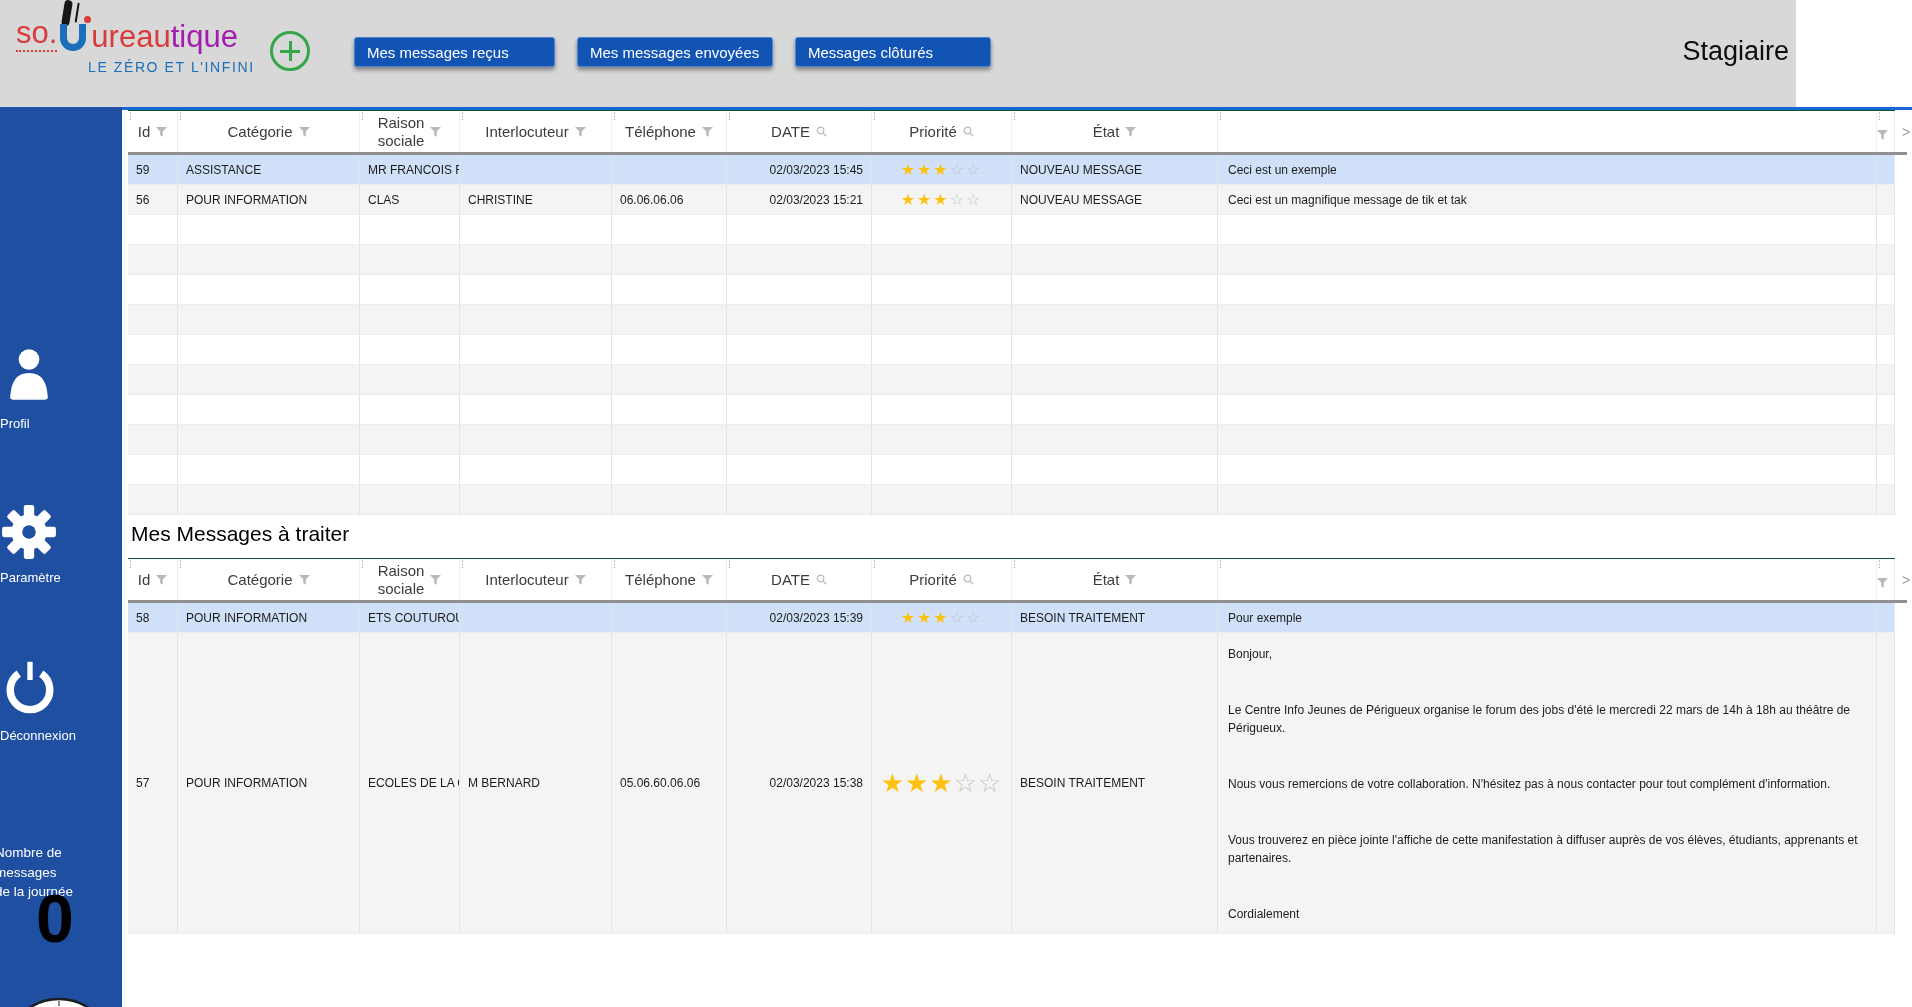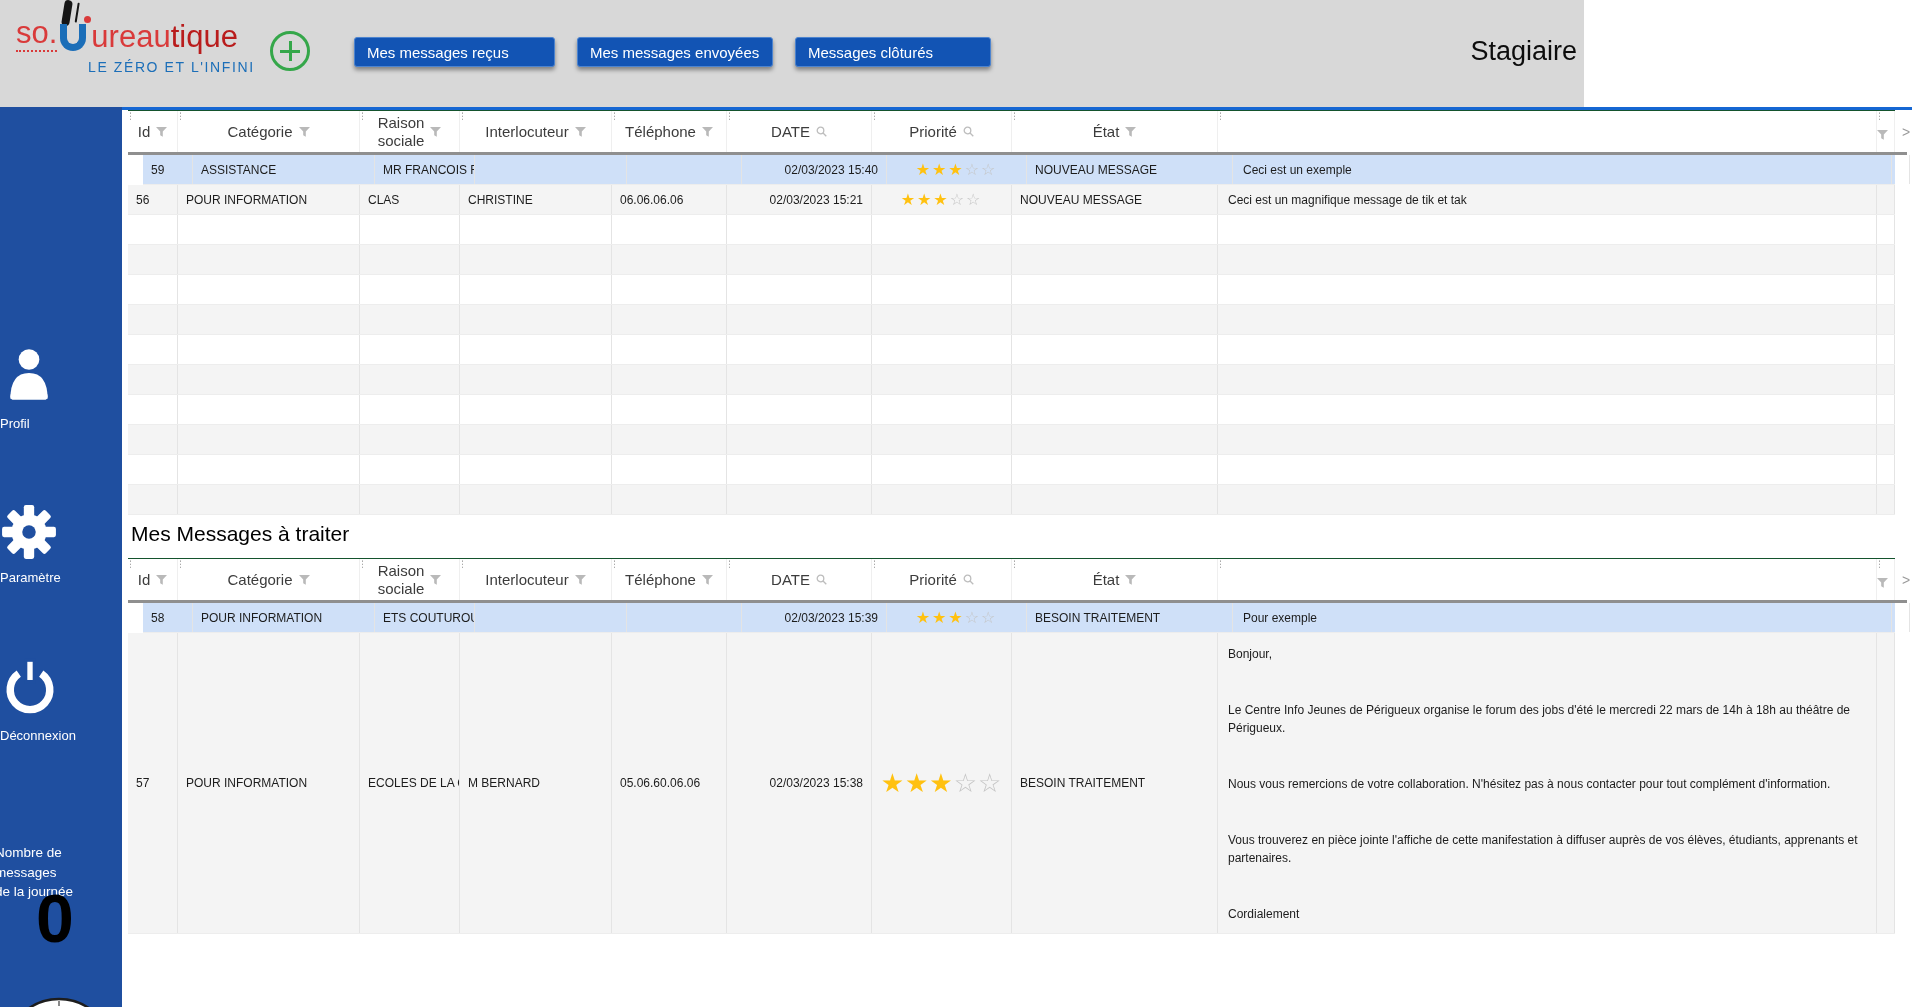--- a/index.html
+++ b/index.html
@@ -1,34 +1,34 @@
 <!DOCTYPE html>
 <html style="--accent-blue: #1667d3; --sidebar-blue: #1f4fa0; --btn-blue: #1254b4; --hl-blue: #cfe0f8; --star-gold: #ffc110; --logo-blue: #1b6eb8; --cols: 50px 182px 100px 152px 115px 145px 140px 206px 659px 18px;"><head>
 <meta charset="utf-8">
 <style>
   * { margin:0; padding:0; box-sizing:border-box; }
   html,body { width:1912px; height:1007px; overflow:hidden;
     font-family:"Liberation Sans", sans-serif; background:#fff; }
 
   
-  .topbar { position:absolute; left:0; top:0; width:1584px; height:107px;
+  .topbar { position:absolute; left:0; top:0; width:1796px; height:107px;
     background:#d8d8d8; z-index:5; }
   .logo { position:absolute; left:16px; top:8px; width:260px; }
   .logo-line1 { font-size:31px; display:flex; align-items:flex-end; line-height:1; }
   .logo-so { color:#d93a3a; border-bottom:2px dotted #d93a3a; padding-bottom:2px; }
   .logo-b { position:relative; width:34px; height:44px; display:inline-block; }
   .logo-b .u { position:absolute; left:3px; bottom:1px; width:26px; height:27px;
     border:7px solid var(--logo-blue); border-top:none; border-radius:0 0 15px 15px; }
   .logo-b .brush { position:absolute; left:6px; top:-8px; width:8px; height:26px;
     background:#151515; border-radius:4px; transform:rotate(9deg);
     box-shadow:10px -2px 0 -3px #151515, 14px 6px 0 -4px #151515, 8px -8px 0 -4px #151515; }
   .logo-b .reddot { position:absolute; right:0px; top:8px; width:7px; height:7px;
     border-radius:50%; background:#d93a3a; }
   .logo-red { color:#d93a3a; }
-  .logo-dark { color:#b91c1c;text-align:right; }
+  .logo-dark { color:#a21caf;text-align:right; }
   .logo-tagline { margin:7px 0 0 72px; color:var(--logo-blue); font-weight:normal;
     font-size:14px; letter-spacing:1.6px; }
 
   .plus-btn { position:absolute; left:270px; top:31px; width:40px; height:40px;
     border-radius:50%; border:3px solid #35a74a; background:transparent; cursor:pointer; }
   .plus-btn::before, .plus-btn::after { content:""; position:absolute; background:#35a74a; }
   .plus-btn::before { left:50%; top:7px; bottom:7px; width:3px; margin-left:-1.5px; }
   .plus-btn::after  { top:50%; left:7px; right:7px; height:3px; margin-top:-1.5px; }
 
   .nav-buttons { position:absolute; left:354px; top:37px; display:flex; gap:22px; }
@@ -67,21 +67,21 @@
     line-height:8px; color:#8a8a8a; }
   .th .lbl { text-align:center; line-height:1.15; white-space:normal; }
   .th-gut { overflow:visible; }
   .th-gut .gut-funnel { position:absolute; left:0px; top:15px; }
   .th-gut .gut-chev { position:absolute; left:25px; top:13px; color:#9a9a9a; font-size:14px; }
   .thead-line { height:3px; background:#8f8f8f; width:1779px; }
 
   .trow { display:grid; grid-template-columns:var(--cols); min-height:30px;
     border-bottom:1px solid #ededed; background:#fff; cursor:pointer; }
   .trow.zebra { background:#f4f4f4; }
-  .trow.hl { background:var(--hl-blue);margin-left:15px; }
+  .trow.hl { background:var(--hl-blue); }
   .trow > div { border-right:1px solid #e4e4e4; display:flex; align-items:center;
     overflow:hidden; white-space:nowrap; font-size:12px; color:#1c1c1c; }
   .c-id { padding-left:8px; font-size:12.5px; }
   .c-cat,.c-rs,.c-int { padding-left:8px; }
   .c-tel { padding-left:8px; font-size:12.5px; }
   .c-date { justify-content:flex-end; padding-right:8px; font-size:12.5px; }
   .c-prio { justify-content:center; }
   .c-etat { padding-left:8px; }
   .c-msg { padding-left:10px; font-size:15.5px; white-space:nowrap; }
   .stars { font-size:16px; letter-spacing:2px; color:#c4c4c4; }
@@ -271,21 +271,21 @@
               <span class="gut-chev">&gt;</span>
             </div>
           </div>
           <div class="thead-line"></div>
           <div class="trow hl">
       <div class="c-id">59</div>
       <div class="c-cat">ASSISTANCE</div>
       <div class="c-rs">MR FRANCOIS F</div>
       <div class="c-int"></div>
       <div class="c-tel"></div>
-      <div class="c-date">02/03/2023 15:40</div>
+      <div class="c-date">02/03/2023 15:45</div>
       <div class="c-prio">
               <span class="stars"><b>★</b><b>★</b><b>★</b>☆☆</span>
             </div>
       <div class="c-etat">NOUVEAU MESSAGE</div>
       <div class="c-msg">Ceci est un exemple</div>
       <div class="c-gut"></div>
           </div>
           <div class="trow zebra">
       <div class="c-id">56</div>
       <div class="c-cat">POUR INFORMATION</div>

